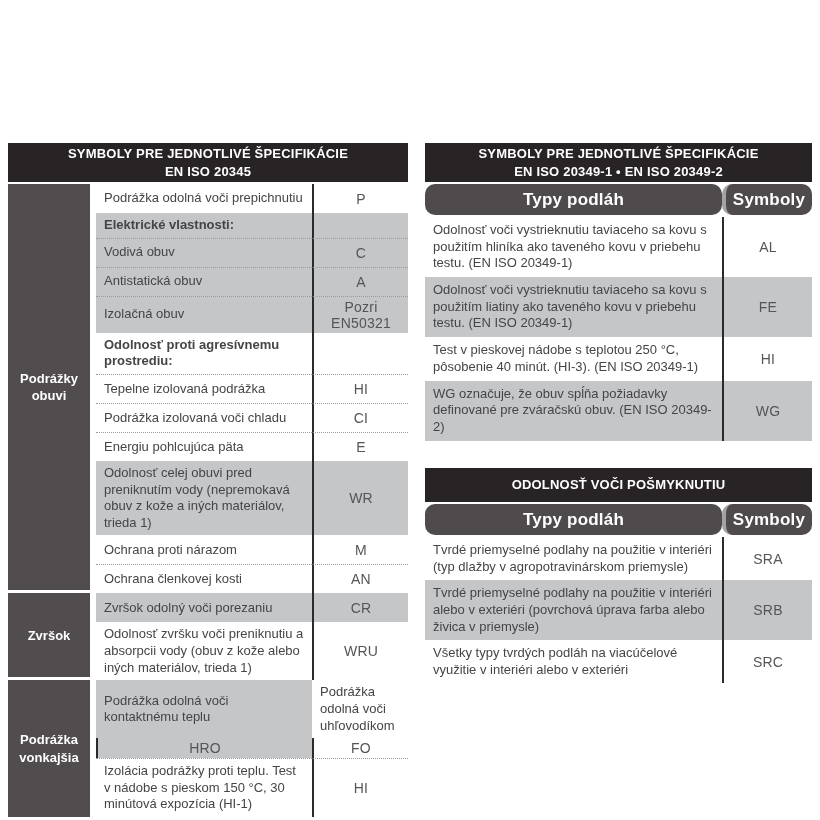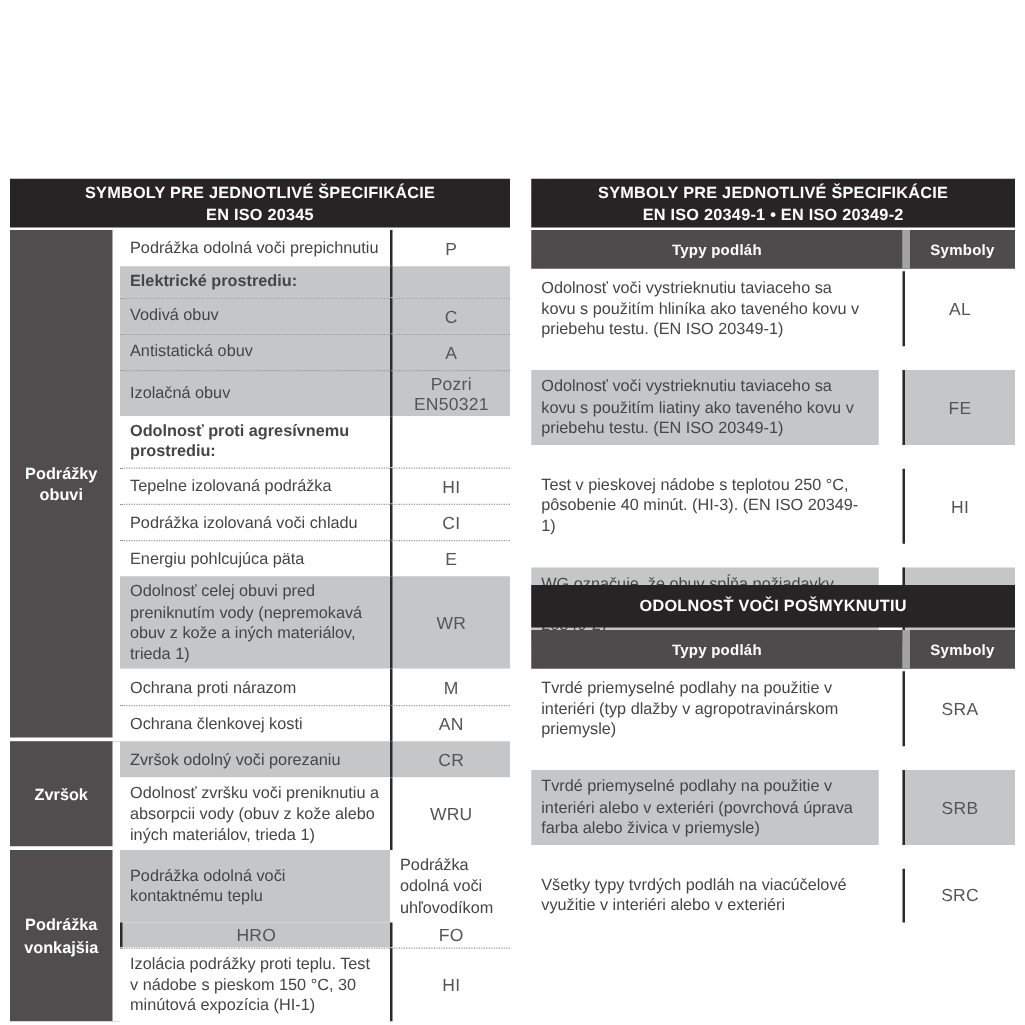--- a/index.html
+++ b/index.html
@@ -38,44 +38,44 @@
   }
   .shaded{background:#c5c6c7;}
   .subheader{font-weight:bold;min-height:23px;}
   .sep{border-top:1px dotted #9b9b9b;}
 
   
   .rt-header{
     display:grid;grid-template-columns:1fr 90px;margin-top:2px;
   }
   .rt-header .hcell{
-    background:#4f4b4c;color:#ffffff;font-weight:bold;font-size:12px;
+    background:#4f4b4c;color:#ffffff;font-weight:bold;font-size:17px;
     display:flex;align-items:center;justify-content:center;min-height:31px;
-    box-sizing:border-box;letter-spacing:.2px;
+    box-sizing:border-box;letter-spacing:.2px;border-radius:10px;
   }
-  .rt-header .hcell.sym{border-left:6px solid #a3a3a3;}
-  .rt-body{display:grid;grid-template-columns:1fr 90px;margin-top:2px;gap:19px;}
+  .rt-header .hcell.sym{border-left:4px solid #a3a3a3;}
+  .rt-body{display:grid;grid-template-columns:1fr 90px;margin-top:2px;}
   .rt-body .text-cell{min-height:44px;padding:5px 10px 5px 8px;}
   .rt2 .rt-body .text-cell{min-height:42px;}
 </style>
 </head>
 <body>
 
 <div class="canvas">
 
   <div class="table left-table">
     <div class="title-bar">
       <div>SYMBOLY PRE JEDNOTLIVÉ ŠPECIFIKÁCIE</div>
       <div>EN ISO 20345</div>
     </div>
     <div class="left-body" id="left-body">
         <div class="cat-cell cat-gap" style="grid-row: span 12;">Podrážky obuvi</div>
         <div class="cell text-cell">Podrážka odolná voči prepichnutiu</div>
         <div class="cell sym-cell">P</div>
-        <div class="cell text-cell shaded subheader">Elektrické prostrediu:</div>
+        <div class="cell text-cell shaded subheader">Elektrické vlastnosti:</div>
         <div class="cell sym-cell shaded"></div>
         <div class="cell text-cell shaded sep">Vodivá obuv</div>
         <div class="cell sym-cell shaded sep">C</div>
         <div class="cell text-cell shaded sep">Antistatická obuv</div>
         <div class="cell sym-cell shaded sep">A</div>
         <div class="cell text-cell shaded sep">Izolačná obuv</div>
         <div class="cell sym-cell shaded sep">Pozri EN50321</div>
         <div class="cell text-cell subheader">Odolnosť proti agresívnemu prostrediu:</div>
         <div class="cell sym-cell"></div>
         <div class="cell text-cell sep">Tepelne izolovaná podrážka</div>

